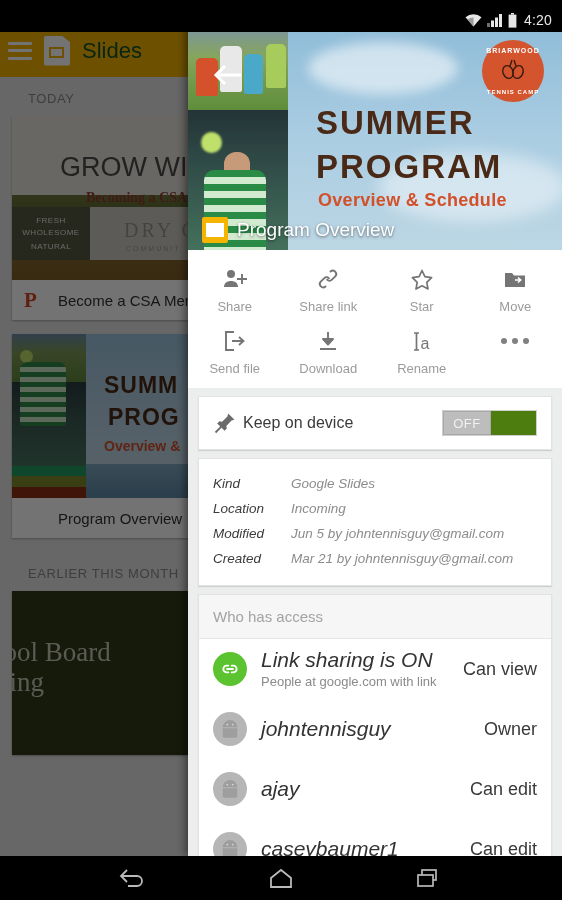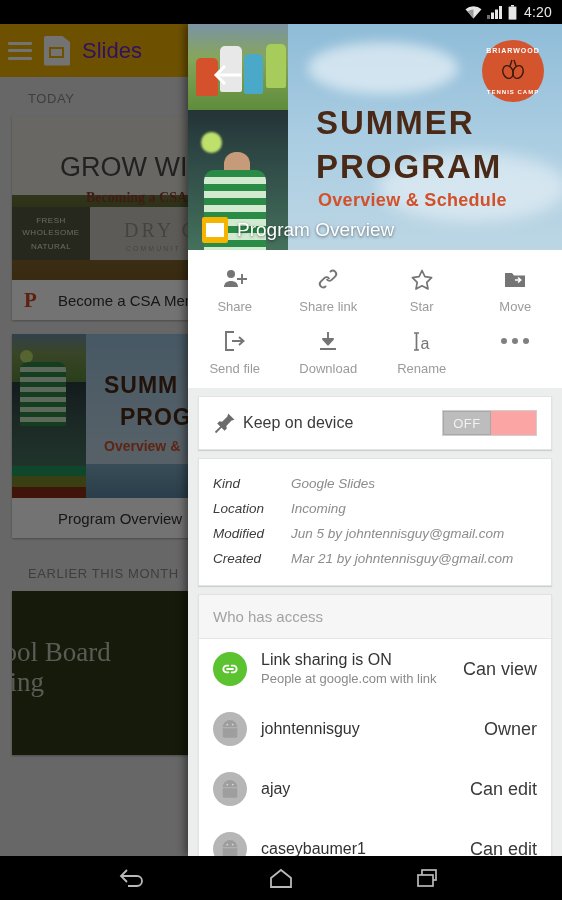--- a/index.html
+++ b/index.html
@@ -1,36 +1,36 @@
 <!DOCTYPE html>
 <html><head>
 <meta charset="utf-8">
 <style>
   html,body{margin:0;padding:0;background:#000;}
   body{width:562px;height:900px;overflow:hidden;font-family:"Liberation Sans",sans-serif;}
   #screen{position:relative;width:562px;height:900px;background:#000;overflow:hidden;}
 
   
-  .statusbar{position:absolute;top:0;left:0;width:562px;height:24px;background:#000;
+  .statusbar{position:absolute;top:8px;left:0;width:562px;height:24px;background:#000;
     display:flex;align-items:center;justify-content:flex-end;padding-right:10px;box-sizing:border-box;}
   .statusbar .clock{color:#e8e8e8;font-size:14px;letter-spacing:.2px;margin-left:7px;}
   .sb-ico{margin-left:5px;display:flex;align-items:flex-end;}
   .wifi svg,.sig svg,.bat svg{display:block;}
 
   
   .bg-app{position:absolute;top:24px;left:0;width:562px;height:832px;background:#dcdcdc;overflow:hidden;}
   .bg-appbar{height:53px;background:#f4b400;display:flex;align-items:center;padding-left:8px;box-sizing:border-box;}
   .hamburger{width:24px;height:18px;display:flex;flex-direction:column;justify-content:space-between;margin-right:12px;flex:none;}
   .hamburger i{display:block;height:3px;background:#ffffff;border-radius:1px;}
   .slides-logo{width:26px;height:30px;position:relative;flex:none;margin-right:12px;}
   .slides-logo .pg{position:absolute;inset:0;background:#ffffff;border-radius:2px;
      clip-path:polygon(0 0,68% 0,100% 22%,100% 100%,0 100%);}
   .slides-logo .sq{position:absolute;left:5px;top:11px;width:15px;height:11px;background:#f4b400;border:2px solid #f4b400;box-sizing:border-box;}
   .slides-logo .sq i{display:block;width:100%;height:100%;background:#fff;}
-  .app-title{color:#6d28d9;font-size:22px;}
+  .app-title{color:#14532d;font-size:22px;}
 
   .list-area{padding:0;background:#e4e4e4;height:779px;overflow:hidden;}
   .sec-label{color:#8a8a8a;font-size:13px;letter-spacing:.6px;padding:14px 0 10px 28px;}
   .card{margin:0 12px 14px 12px;background:#fff;box-shadow:0 1px 2px rgba(0,0,0,.28);}
   .thumb{height:164px;position:relative;overflow:hidden;}
   .card-foot{height:40px;display:flex;align-items:center;padding-left:12px;font-size:15px;color:#333;}
   .foot-ico{width:22px;height:22px;margin-right:12px;flex:none;position:relative;}
   .pptico{color:#d24726;font-weight:bold;font-size:21px;line-height:22px;font-family:"Liberation Serif",serif;}
   .slideico{width:20px;height:20px;background:#f4b400;border-radius:2px;position:relative;}
   .slideico i{position:absolute;left:3px;top:4px;right:3px;bottom:4px;background:#fff;}
@@ -49,21 +49,21 @@
   
   .t2{background:linear-gradient(#9cc4dd 0%,#b9d3e6 55%,#c7d9e4 100%);}
   .t2 .photoA{position:absolute;left:0;top:0;width:74px;height:48px;
      background:linear-gradient(#6f8fa8 0%,#7d9a56 40%,#5f8a3c 100%);}
   .t2 .photoB{position:absolute;left:0;top:48px;width:74px;height:96px;
      background:linear-gradient(#2c3c3f 0%,#3c5a52 40%,#4a7a64 100%);}
   .t2 .kid{position:absolute;left:8px;top:28px;width:46px;height:64px;border-radius:8px 8px 2px 2px;
      background:repeating-linear-gradient(#2f8b4a 0 5px,#cfe8c8 5px 10px);}
   .t2 .ball{position:absolute;left:8px;top:16px;width:13px;height:13px;border-radius:50%;background:#bfe06a;}
   .t2 .h1{position:absolute;left:92px;top:38px;font-size:23px;font-weight:bold;color:#4a2a18;letter-spacing:1px;}
-  .t2 .h2{position:absolute;left:108px;top:70px;font-size:23px;font-weight:bold;color:#4a2a18;letter-spacing:1px;text-align:right;}
+  .t2 .h2{position:absolute;left:96px;top:70px;font-size:23px;font-weight:bold;color:#4a2a18;letter-spacing:1px;text-align:right;}
   .t2 .h3{position:absolute;left:92px;top:104px;font-size:14px;font-weight:bold;color:#d2502a;}
   .t2 .bar1{position:absolute;left:0;bottom:22px;width:74px;height:10px;background:#1f9d63;}
   .t2 .bar2{position:absolute;left:0;bottom:11px;width:74px;height:11px;background:#7e8c2b;}
   .t2 .bar3{position:absolute;left:0;bottom:0;width:74px;height:11px;background:#8e2d15;}
   .t2 .water{position:absolute;left:74px;bottom:0;right:0;height:34px;background:linear-gradient(#7ea9c2,#5e8ba6);}
 
   
   .t3{background:#2f3a18;}
   .t3 .h{position:absolute;left:-34px;top:46px;font-size:27px;color:#c9c9bb;font-family:"Liberation Serif",serif;line-height:30px;white-space:nowrap;}
   .t3 .ph{position:absolute;right:-8px;top:44px;width:40px;height:66px;background:linear-gradient(#1a1a12,#3a3a26);}
@@ -110,36 +110,36 @@
   .act{display:flex;flex-direction:column;align-items:center;padding:6px 0 8px 0;}
   .act .glyph{height:26px;display:flex;align-items:center;justify-content:center;}
   .act .lbl{margin-top:7px;font-size:13px;color:#9b9b9b;}
   .dots{display:flex;gap:5px;}
   .dots i{width:6px;height:6px;border-radius:50%;background:#808080;display:block;}
 
   .sec-card{background:#fff;margin:8px 10px;box-shadow:0 1px 1px rgba(0,0,0,.12);border:1px solid #e2e2e2;box-sizing:border-box;}
   .keep{display:flex;align-items:center;height:52px;padding:0 14px;}
   .keep .pin{width:30px;flex:none;display:flex;align-items:center;}
   .keep .klbl{font-size:16px;color:#3a3a3a;margin-left:0;flex:1;}
-  .switch{width:95px;height:26px;background:#fca5a5;border:1px solid #cfcfcf;box-sizing:border-box;display:flex;align-items:center;}
+  .switch{width:95px;height:26px;background:#4d7c0f;border:1px solid #cfcfcf;box-sizing:border-box;display:flex;align-items:center;}
   .switch .knob{width:48px;height:24px;background:#bdbdbd;border:1px solid #a8a8a8;box-sizing:border-box;
      display:flex;align-items:center;justify-content:center;color:#f1f1f1;font-size:13px;letter-spacing:.5px;}
 
   .meta{padding:12px 14px 14px 14px;}
   .mrow{display:flex;padding:5px 0;font-style:italic;}
   .mkey{width:78px;font-size:13.5px;color:#3c3c3c;flex:none;}
   .mval{font-size:13.5px;color:#8c8c8c;}
 
   .access-hd{padding:13px 14px;font-size:15px;color:#a3a3a3;background:#f6f6f6;border-bottom:1px solid #e6e6e6;}
   .arow{display:flex;align-items:center;padding:0 14px;height:60px;}
   .avatar{width:34px;height:34px;border-radius:50%;flex:none;margin-right:14px;position:relative;overflow:hidden;background:#b6b6b6;}
   .avatar .droid{position:absolute;left:50%;top:54%;transform:translate(-50%,-50%);}
   .avatar.link{background:#5cc330;display:flex;align-items:center;justify-content:center;}
   .aname{flex:1;}
-  .aname .n1{font-size:16px;color:#333;}
+  .aname .n1{font-size:21px;color:#333;font-style:italic;}
   .aname .n2{font-size:13px;color:#8a8a8a;margin-top:2px;}
   .arole{font-size:18px;color:#3a3a3a;}
 
   
   .navbar{position:absolute;left:0;bottom:0;width:562px;height:44px;background:#000;
      display:flex;align-items:center;justify-content:center;gap:102px;}
   .navbar .nb{display:flex;align-items:center;justify-content:center;width:46px;height:36px;}
 </style>
 </head>
 <body>

